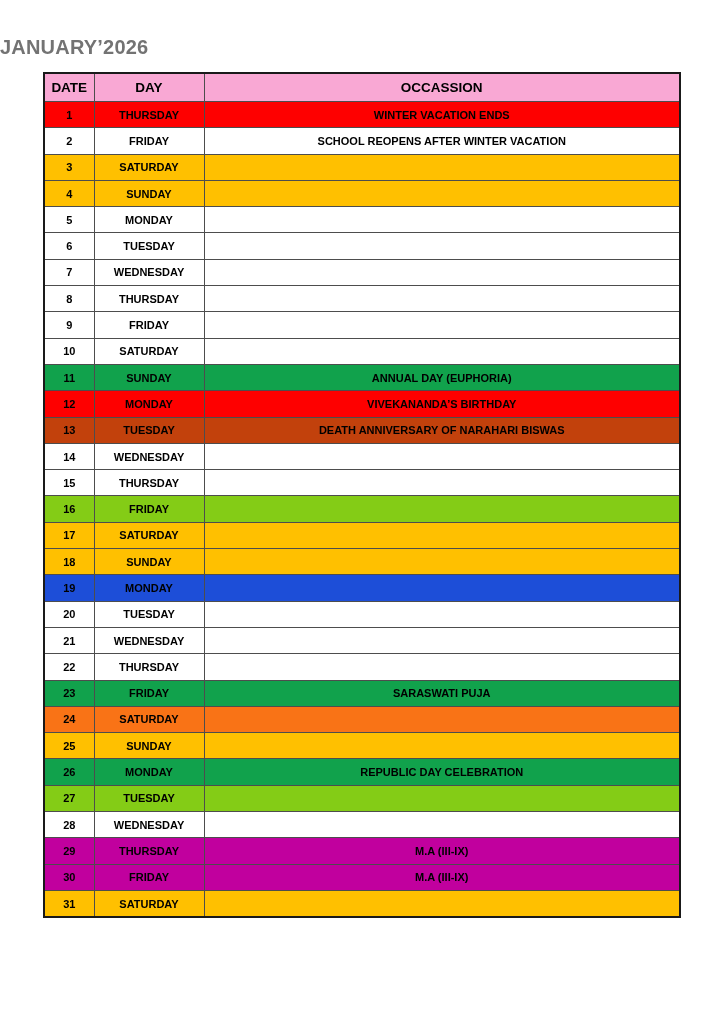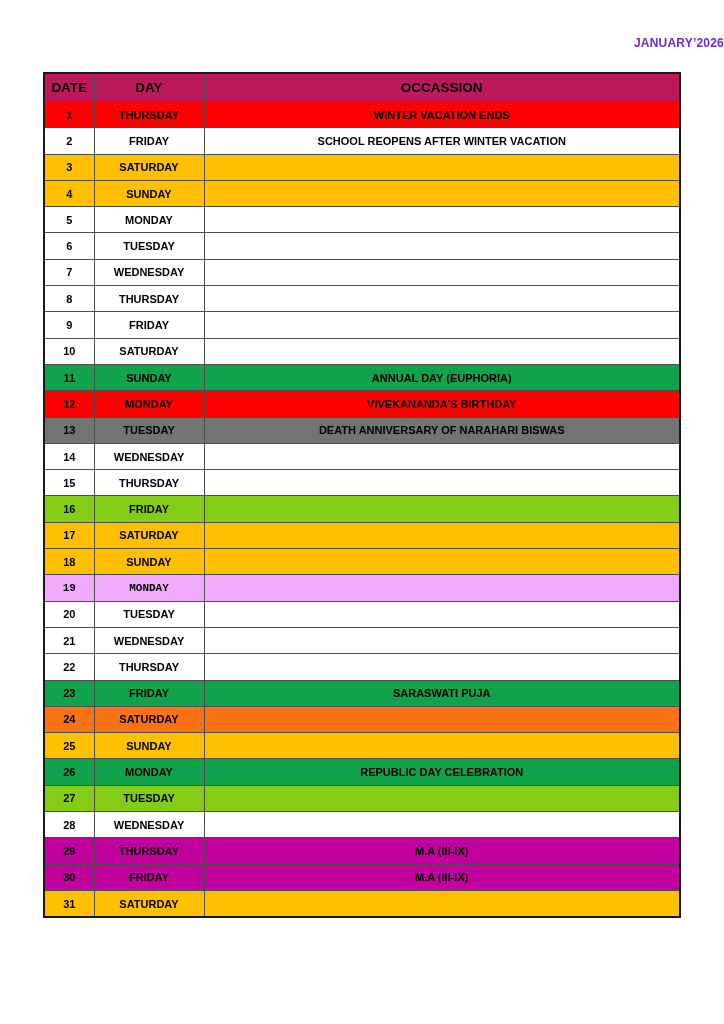--- a/index.html
+++ b/index.html
@@ -6,21 +6,21 @@
   body{
     width:724px;height:1024px;
     font-family:"Liberation Sans","DejaVu Sans",sans-serif;
     color:#000;
   }
   .page{
     position:relative;width:724px;height:1024px;background:#ffffff;overflow:hidden;
   }
   .title{
     position:absolute;top:36px;left:0;width:100%;
-    text-align:right;font-size:12px;font-weight:700;color:#6d28d9;
+    text-align:left;font-size:20px;font-weight:700;color:#737373;
     letter-spacing:.2px;
   }
   table.calendar{
     position:absolute;top:72px;left:43px;width:638px;
     border-collapse:collapse;table-layout:fixed;
     border:2px solid #1a1a1a;
   }
   table.calendar th,
   table.calendar td{
     border:1px solid #4d4d4d;
@@ -28,21 +28,21 @@
     text-align:center;
     vertical-align:middle;
     font-weight:700;
     color:#000000;
     overflow:hidden;
     white-space:nowrap;
   }
   table.calendar th{
     height:27px;
     font-size:13.5px;
-    background:#be185d;
+    background:#f9a8d4;
   }
   table.calendar td{
     height:25.3px;
     font-size:11px;
   }
   col.c-date{width:50px;}
   col.c-day{width:110px;}
   col.c-occ{width:auto;}
 </style>
 </head>
@@ -118,21 +118,21 @@
         <tr style="background-color: rgb(17, 162, 76);">
           <td>11</td>
           <td>SUNDAY</td>
           <td>ANNUAL DAY (EUPHORIA)</td>
         </tr>
         <tr style="background-color: rgb(254, 0, 0);">
           <td>12</td>
           <td>MONDAY</td>
           <td>VIVEKANANDA’S BIRTHDAY</td>
         </tr>
-        <tr style="background-color: #737373; margin-left: 28px;">
+        <tr style="background-color: #c2410c; margin-left: 28px;">
           <td>13</td>
           <td>TUESDAY</td>
           <td>DEATH ANNIVERSARY OF NARAHARI BISWAS</td>
         </tr>
         <tr style="background-color: rgb(255, 255, 255);">
           <td>14</td>
           <td>WEDNESDAY</td>
           <td></td>
         </tr>
         <tr style="background-color: rgb(255, 255, 255);">
@@ -148,21 +148,21 @@
         <tr style="background-color: rgb(255, 192, 0);">
           <td>17</td>
           <td>SATURDAY</td>
           <td></td>
         </tr>
         <tr style="background-color: rgb(255, 192, 0);">
           <td>18</td>
           <td>SUNDAY</td>
           <td></td>
         </tr>
-        <tr style="background-color: #f0abfc; font-family: Liberation Mono, monospace;">
+        <tr style="background-color: #1d4ed8;">
           <td>19</td>
           <td>MONDAY</td>
           <td></td>
         </tr>
         <tr style="background-color: rgb(255, 255, 255);">
           <td>20</td>
           <td>TUESDAY</td>
           <td></td>
         </tr>
         <tr style="background-color: rgb(255, 255, 255); margin-left: 24px;">

